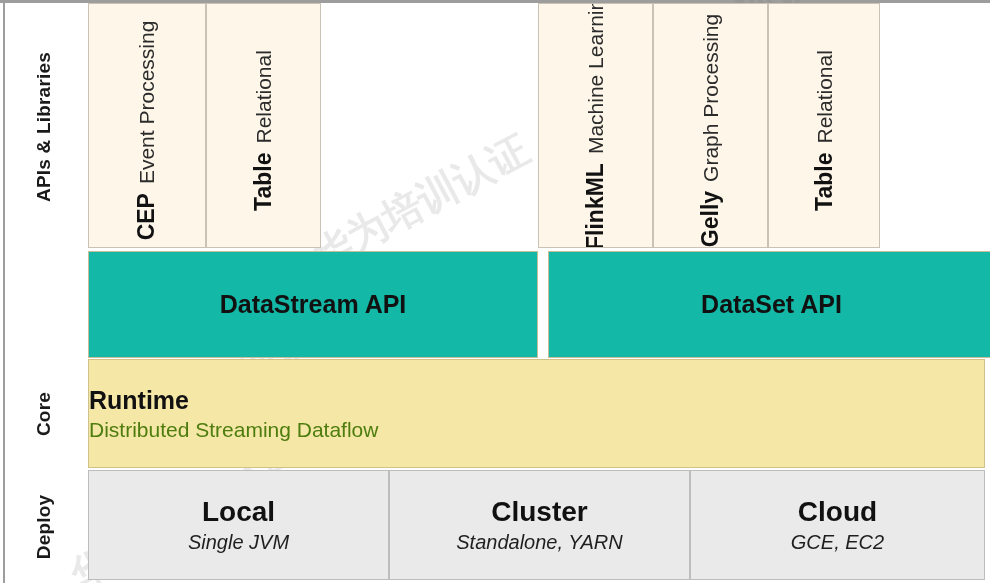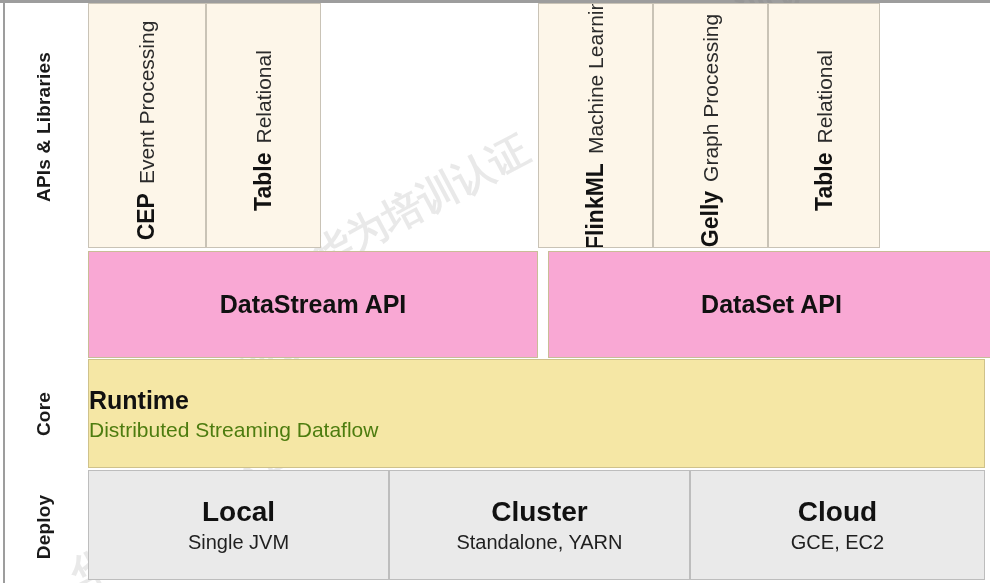--- a/index.html
+++ b/index.html
@@ -95,21 +95,21 @@
     font-size: 21px;
     font-weight: normal;
     color: #2b2b2b;
   }
 
   
   .api-card {
     position: absolute;
     top: 251px;
     height: 107px;
-    background: #f9a8d4;
+    background: #14b8a6;
     border: 1px solid #c9bd97;
     box-sizing: border-box;
     display: flex;
     flex-direction: column;
     align-items: center;
     justify-content: center;
     gap: 4px;
   }
   .api-title {
     font-size: 25px;
@@ -161,20 +161,21 @@
     gap: 3px;
   }
   .deploy-title {
     font-size: 28px;
     font-weight: bold;
     color: #111111;
   }
   .deploy-sub {
     font-size: 20px;
     color: #1f1f1f;
+    font-style: italic;
   }
 
   
   .watermark {
     position: absolute;
     color: rgba(120,120,120,0.16);
     font-size: 40px;
     font-weight: bold;
     white-space: nowrap;
     transform: rotate(-28deg);

